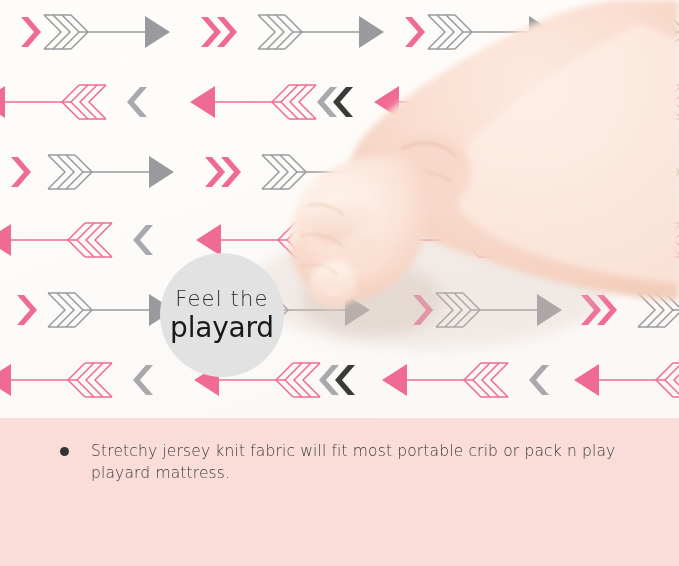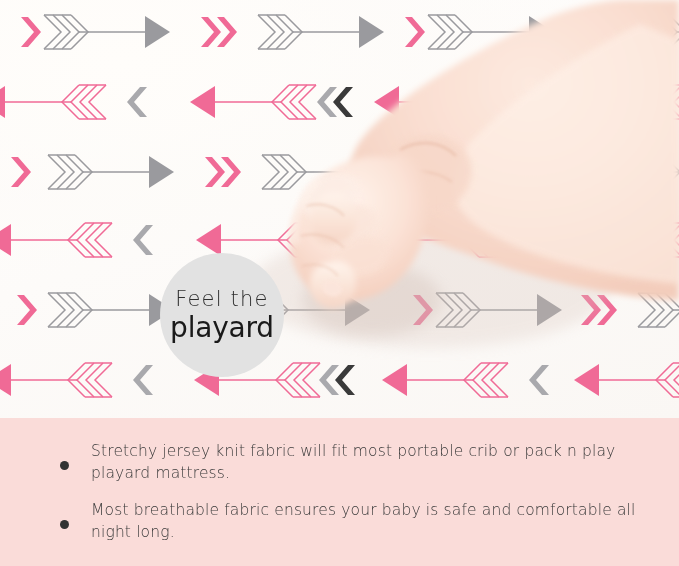--- a/index.html
+++ b/index.html
@@ -93,21 +93,21 @@
     left: 0;
     top: 418px;
     width: 679px;
     height: 148px;
     background: #fadcd9;
     box-sizing: border-box;
     padding: 22px 34px 0 60px;
   }
   .bullet-row {
     display: flex;
-    align-items: center;
+    align-items: flex-start;
     margin-bottom: 14px;
   }
   .bullet-dot {
     flex: 0 0 auto;
     width: 9px;
     height: 9px;
     border-radius: 50%;
     background: #333333;
     margin-top: 7px;
     margin-right: 22px;
@@ -316,19 +316,15 @@
       <div class="line1">Feel the</div>
       <div class="line2">playard</div>
     </div>
   </div>
 
   <div id="feature-panel">
     <div class="bullet-row">
       <span class="bullet-dot"></span>
       <span class="bullet-text">Stretchy jersey knit fabric will fit most portable crib or  pack n play playard mattress.</span>
     </div>
-    <div class="bullet-row">
-      <span class="bullet-dot"></span>
-      <span class="bullet-text">Most breathable fabric ensures your baby is safe and comfortable all night long.</span>
-    </div>
   </div>
 
 </div>
 
 </body></html>

